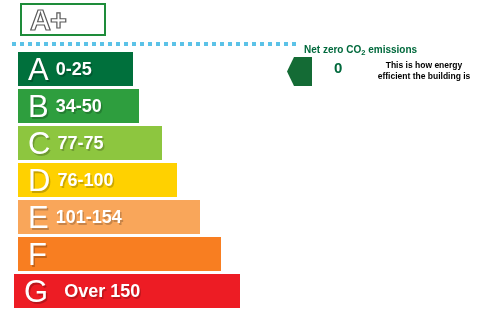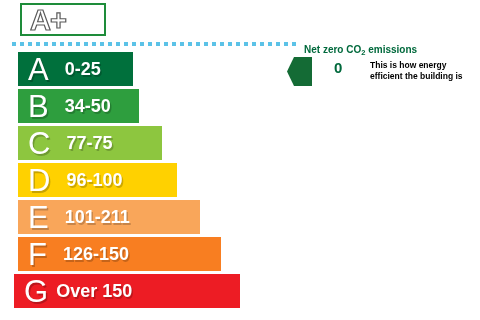--- a/index.html
+++ b/index.html
@@ -72,26 +72,26 @@
     color: #ffffff;
     line-height: 1;
     margin-left: 10px;
     text-shadow: 1.5px 1.5px 0 rgba(0,0,0,0.22);
     letter-spacing: 0px;
   }
   .band-range {
     font-size: 18px;
     font-weight: bold;
     color: #ffffff;
-    margin-left: 16px;
+    margin-left: 7px;
     line-height: 1;
     text-shadow: 1.5px 1.5px 0 rgba(0,0,0,0.20);
     white-space: nowrap;
   }
-  .band-range.tight { margin-left: 8px; }
+  .band-range.tight { margin-left: 16px; }
 
   
   #netzero-label {
     position: absolute;
     left: 304px;
     top: 44px;
     font-size: 10px;
     font-weight: bold;
     color: #00693C;
     white-space: nowrap;
@@ -122,20 +122,21 @@
   }
   #caption {
     position: absolute;
     left: 370px;
     top: 60px;
     width: 108px;
     font-size: 8.5px;
     font-weight: bold;
     color: #000000;
     line-height: 1.35;
+    text-align: center;
   }
 </style>
 </head>
 <body>
 
 <div id="aplus-box">
   <span id="aplus-label">A+</span>
 </div>
 
 <div id="dotted-line"></div>
@@ -148,29 +149,28 @@
     <div class="band" style="background: rgb(46, 158, 62); width: 121px; margin-left: 18px;">
       <span class="band-letter">B</span>
       <span class="band-range">34-50</span>
     </div>
     <div class="band" style="background: rgb(141, 198, 63); width: 144px; margin-left: 18px;">
       <span class="band-letter">C</span>
       <span class="band-range">77-75</span>
     </div>
     <div class="band" style="background: rgb(255, 209, 0); width: 159px; margin-left: 18px;">
       <span class="band-letter">D</span>
-      <span class="band-range">96-100</span>
+      <span class="band-range">76-100</span>
     </div>
     <div class="band" style="background: rgb(249, 166, 90); width: 182px; margin-left: 18px;">
       <span class="band-letter">E</span>
-      <span class="band-range">101-211</span>
+      <span class="band-range">101-154</span>
     </div>
     <div class="band" style="background: rgb(248, 126, 33); width: 203px; margin-left: 18px;">
       <span class="band-letter">F</span>
-      <span class="band-range">126-150</span>
     </div>
     <div class="band" style="background: rgb(237, 28, 36); width: 226px; margin-left: 14px;">
       <span class="band-letter">G</span>
       <span class="band-range tight">Over 150</span>
     </div>
   </div>
 
 <div id="netzero-label">
   <span>Net zero CO</span><sub>2</sub><span> emissions</span>
 </div>

